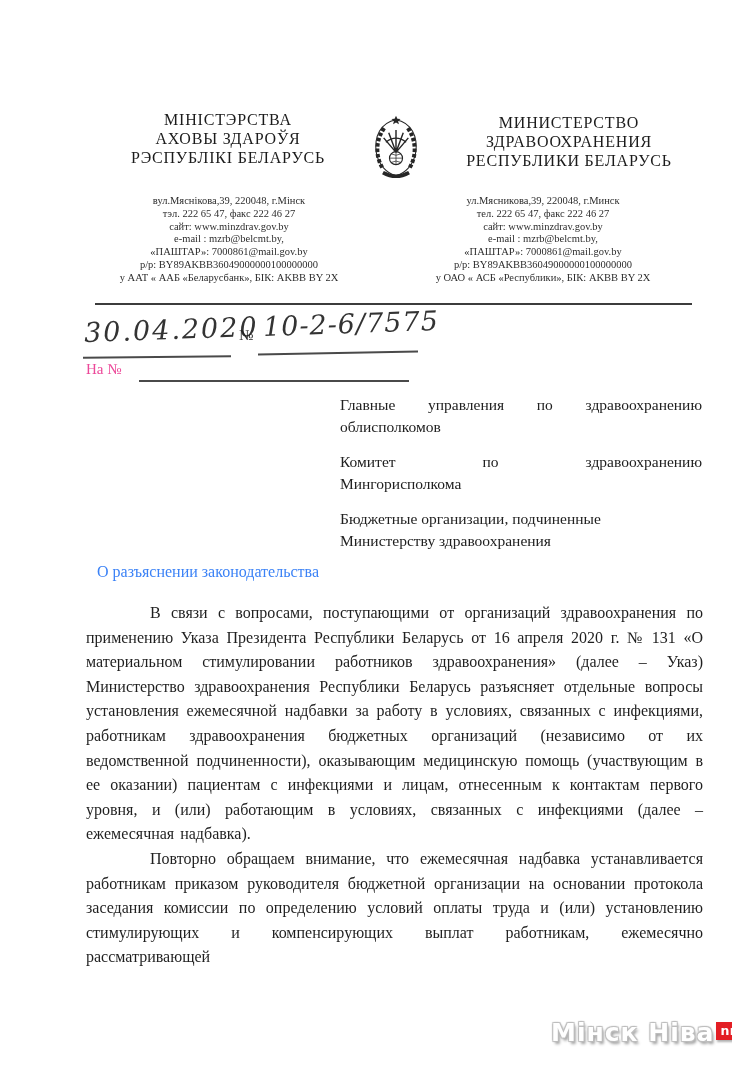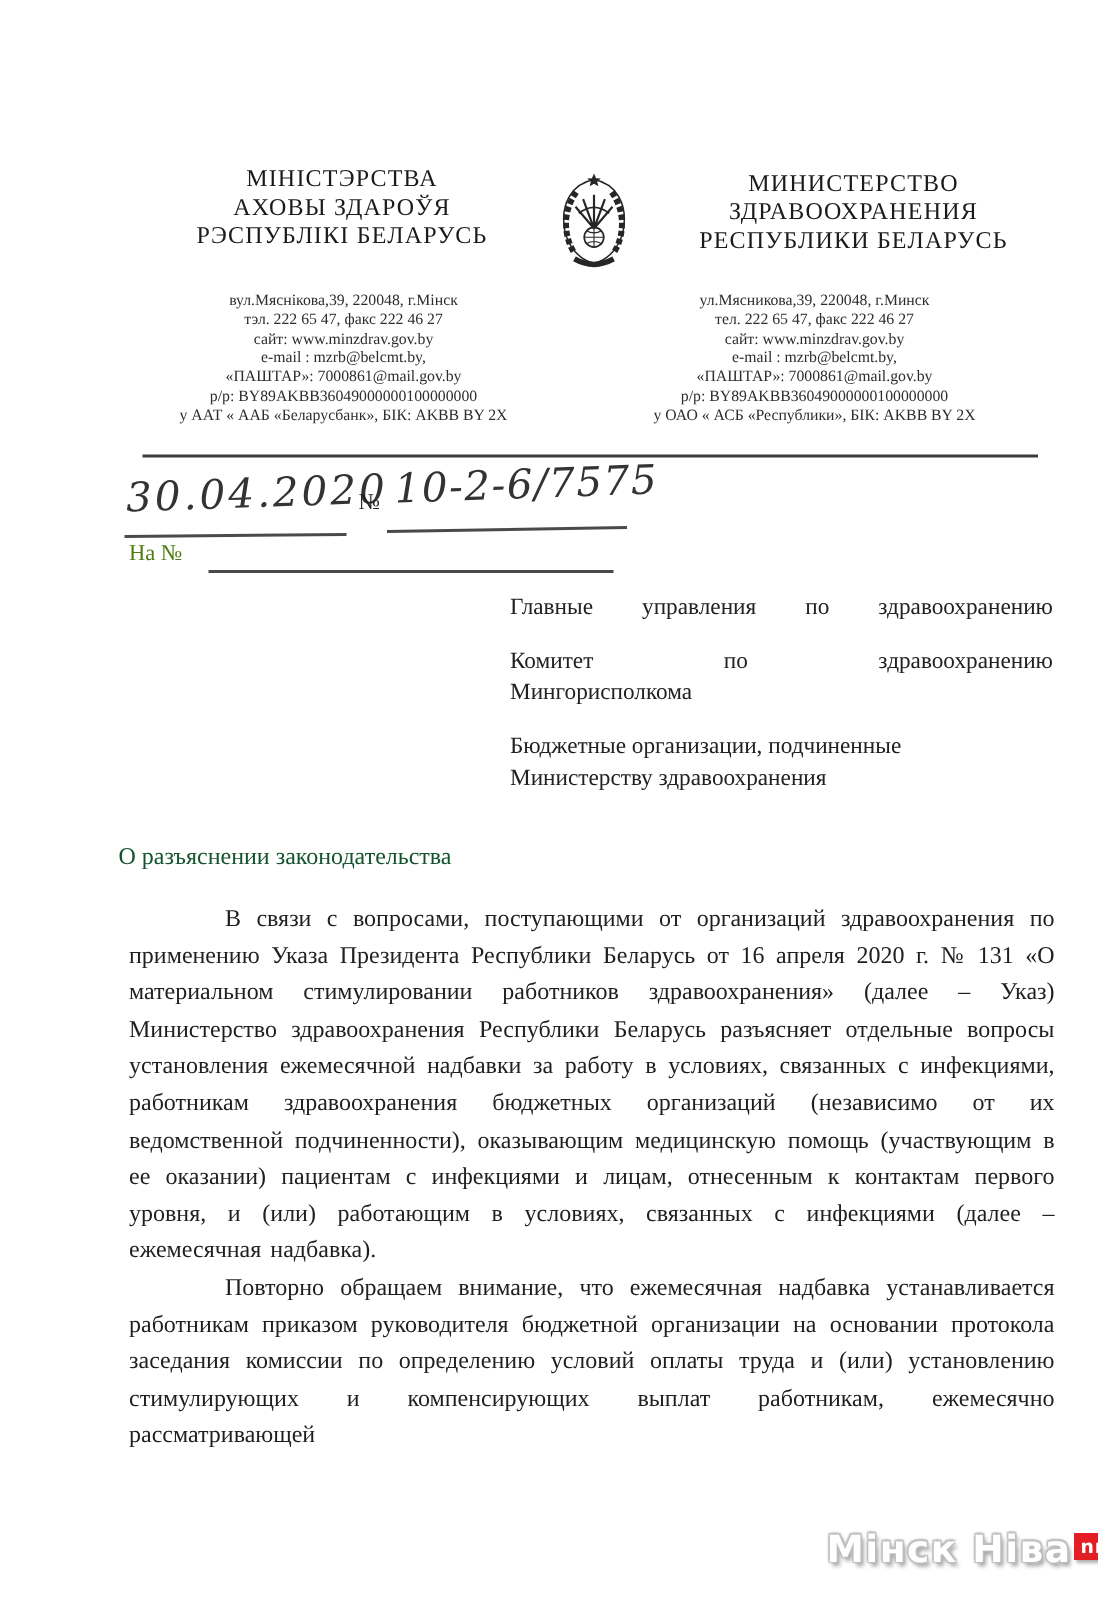--- a/index.html
+++ b/index.html
@@ -32,33 +32,33 @@
   .hw {
     position:absolute; font-family:"DejaVu Serif", serif; font-style:italic;
     color:#333333; white-space:nowrap;
   }
   .hw-date   { top:314px; left:84px;  font-size:27px; letter-spacing:2px; transform:rotate(-2deg); }
   .hw-number { top:308px; left:263px; font-size:27px; letter-spacing:1px; transform:rotate(-2deg); }
   .no-label  { position:absolute; top:327px; left:239px; font-size:15px; color:#222; }
   .hw-underline { position:absolute; height:2px; background:#4a4a4a; }
   .u-date   { top:356px; left:83px;  width:148px; transform:rotate(-0.5deg); }
   .u-number { top:352px; left:258px; width:160px; transform:rotate(-1deg); }
-  .na-no    { position:absolute; top:361px; left:86px; font-size:15px; color:#4d7c0f; }
+  .na-no    { position:absolute; top:361px; left:86px; font-size:15px; color:#ec4899; }
   .u-nano   { top:380px; left:139px; width:270px; }
 
   
   .recipients {
     position:absolute; top:394px; left:340px; width:362px;
     font-size:15.5px; line-height:21.5px; color:#212121;
   }
   .rec-spread { display:flex; justify-content:space-between; }
   .rec-gap { height:14px; }
 
   
-  .subject { position:absolute; top:563px; left:79px; font-size:16px; color:#14532d; }
+  .subject { position:absolute; top:563px; left:97px; font-size:16px; color:#3b82f6; }
   .body-text {
     position:absolute; top:601px; left:86px; width:617px;
     font-size:16px; line-height:24.6px; text-align:justify;
     word-spacing:2px; color:#1f1f1f;
   }
   .body-text p { margin:0; text-indent:64px; }
 
   
   .watermark {
     position:absolute; top:1018px; left:551px;
@@ -139,20 +139,21 @@
   <div class="na-no">На №</div>
   <div class="hw-underline u-nano"></div>
 
   <div class="recipients">
     <div class="rec-spread">
       <span>Главные</span>
       <span>управления</span>
       <span>по</span>
       <span>здравоохранению</span>
     </div>
+    <div>облисполкомов</div>
     <div class="rec-gap"></div>
     <div class="rec-spread">
       <span>Комитет</span>
       <span>по</span>
       <span>здравоохранению</span>
     </div>
     <div>Мингорисполкома</div>
     <div class="rec-gap"></div>
     <div>Бюджетные организации, подчиненные</div>
     <div>Министерству здравоохранения</div>

